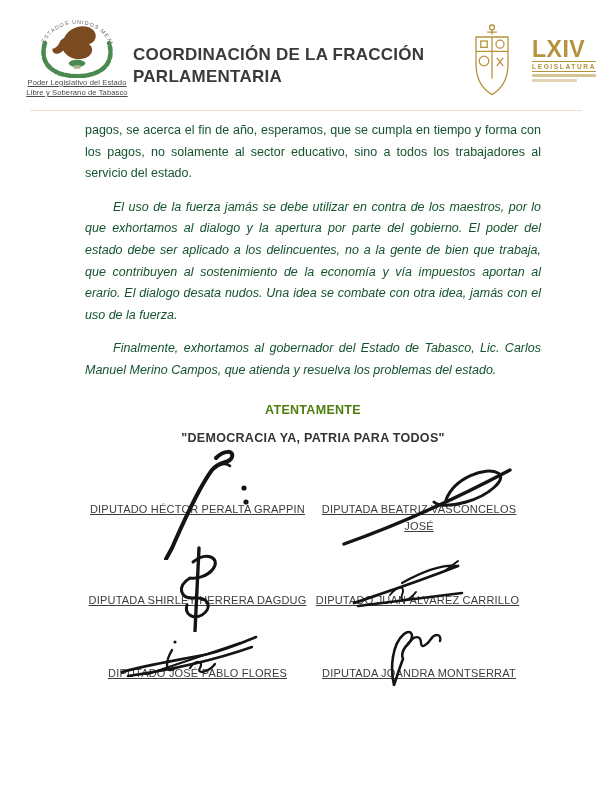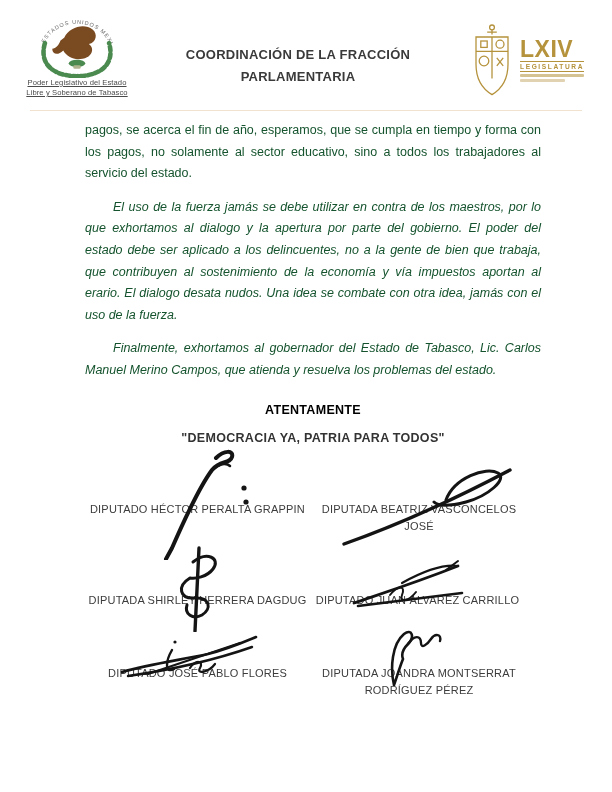--- a/index.html
+++ b/index.html
@@ -5,41 +5,41 @@
   html,body{margin:0;padding:0;background:#ffffff;}
   .page{
     position:relative;width:612px;height:792px;background:#ffffff;overflow:hidden;
     font-family:"Liberation Sans", sans-serif;color:#3f3f3f;
   }
   
   .coat{position:absolute;left:18px;top:12px;width:118px;text-align:center;}
   .coat svg{display:block;margin:0 auto;}
   .coat-caption{font-size:7.6px;line-height:10px;color:#4a4a4a;letter-spacing:0.1px;text-decoration:underline;}
   .title-block{
-    position:absolute;left:133px;top:44px;width:330px;text-align:center;
-    font-weight:bold;font-size:13px;line-height:22px;color:#3a3a3a;letter-spacing:0.25px;
+    position:absolute;left:133px;top:44px;width:330px;
+    font-weight:bold;font-size:17px;line-height:22px;color:#3a3a3a;letter-spacing:0.25px;
   }
   .lxiv-logo{position:absolute;left:468px;top:22px;width:130px;display:flex;align-items:flex-start;}
-  .lxiv-text{margin-left:4px;margin-top:16px;color:#b5923c;text-align:left;}
+  .lxiv-text{margin-left:16px;margin-top:16px;color:#b5923c;text-align:left;}
   .lxiv-roman{font-size:23px;font-weight:bold;line-height:22px;letter-spacing:0.5px;}
   .lxiv-leg{font-size:6.6px;font-weight:bold;letter-spacing:1.6px;border-top:1px solid #b5923c;border-bottom:1px solid #b5923c;padding:1px 0;margin-top:1px;}
   .lxiv-bar{height:3px;background:#b5923c;opacity:0.55;margin-top:2px;border-radius:1px;}
   .lxiv-bar.b2{width:70%;opacity:0.4;margin-top:2px;}
   .header-rule{position:absolute;left:30px;top:110px;width:552px;height:1px;background:#f1e2cf;}
   
   .body-text{position:absolute;left:85px;top:120px;width:456px;}
   .body-text p{
     margin:0 0 12px 0;font-size:12.5px;line-height:21.6px;text-align:justify;color:#14532d;
   }
   .body-text p.indent{text-indent:28px;font-style:italic;}
-  .closing{margin:21px 0 0 0;text-align:center;font-weight:bold;font-size:12.5px;color:#000000;letter-spacing:0.3px;}
+  .closing{margin:21px 0 0 0;text-align:center;font-weight:bold;font-size:12.5px;color:#4d7c0f;letter-spacing:0.3px;}
   .motto{margin:14px 0 0 0;text-align:center;font-weight:bold;font-size:12.5px;color:#333;letter-spacing:0.3px;}
   
   .sig-name{
-    position:absolute;text-align:center;font-size:11px;line-height:16.5px;color:#3c3c3c;letter-spacing:0.2px;z-index:1;
+    position:absolute;text-align:center;font-size:11px;line-height:16.5px;color:#3c3c3c;letter-spacing:0.2px;z-index:1;text-decoration:underline;
   }
   .sig-svg{position:absolute;z-index:2;}
   .sig-svg path{fill:none;stroke:#141414;stroke-linecap:round;stroke-linejoin:round;}
   .n1{left:85px;top:501px;width:225px;}
   .n2{left:313px;top:501px;width:212px;}
   .n3{left:85px;top:592px;width:225px;}
   .n4{left:310px;top:592px;width:215px;}
   .n5{left:95px;top:665px;width:205px;}
   .n6{left:313px;top:665px;width:212px;}
 </style>
@@ -153,16 +153,15 @@
   </div>
   <div class="sig-name n4">
     <div>DIPUTADO JUAN ÁLVAREZ CARRILLO</div>
     <div></div>
   </div>
   <div class="sig-name n5">
     <div>DIPUTADO JOSÉ PABLO FLORES</div>
   </div>
   <div class="sig-name n6">
     <div>DIPUTADA JOANDRA MONTSERRAT</div>
-    <div>RODRÍGUEZ PÉREZ</div>
   </div>
 
 </div>
 
 </body></html>

